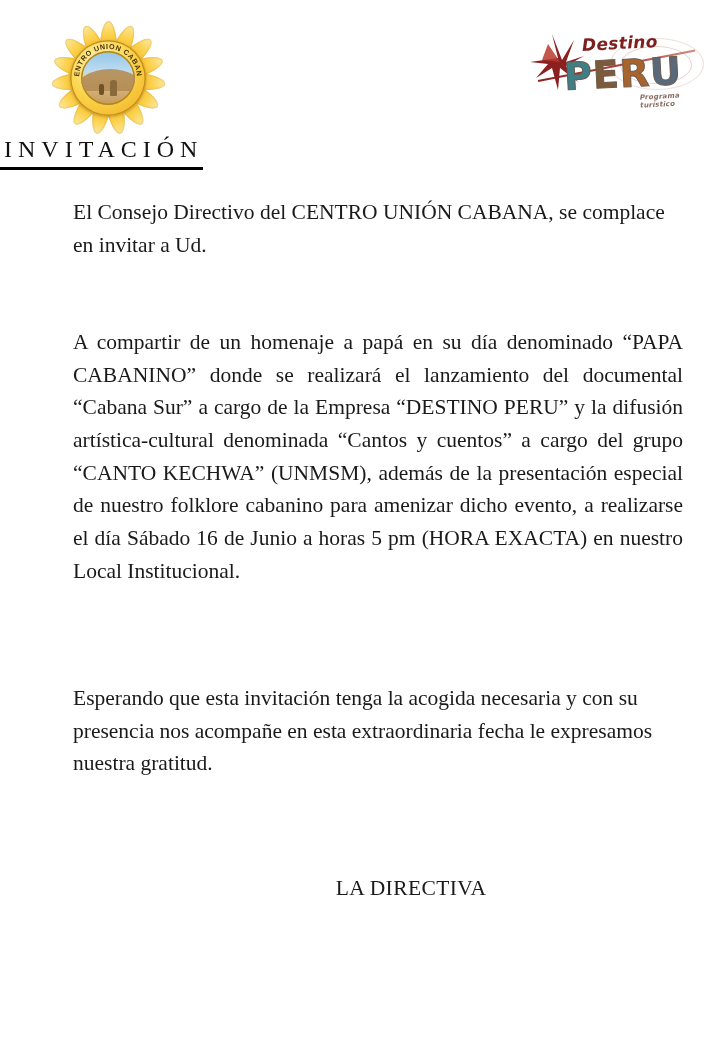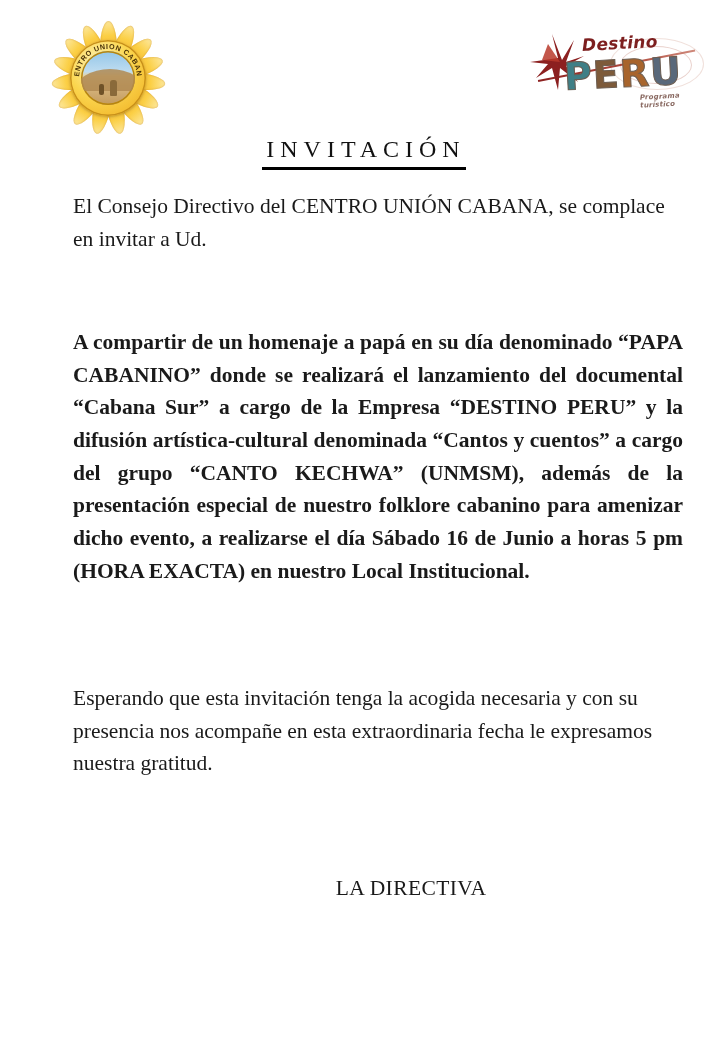--- a/index.html
+++ b/index.html
@@ -177,21 +177,21 @@
     letter-spacing: .2px;
     transform: rotate(-3deg);
   }
 
   
   .title {
     position: absolute;
     left: 0;
     top: 136px;
     width: 100%;
-    text-align: center;
+    text-align: left;
   }
   .title-text {
     display: inline-block;
     font-size: 24px;
     letter-spacing: 6px;
     color: #111;
     padding-bottom: 4px;
     border-bottom: 3px solid #000;
     padding-left: 4px;
     padding-right: 0;
@@ -199,22 +199,22 @@
 
   
   .body-block {
     position: absolute;
     left: 73px;
     width: 610px;
     font-size: 21.5px;
     line-height: 1.52;
     color: #1a1a1a;
   }
-  .p-intro { top: 190px; }
-  .p-main  { top: 326px; text-align: justify; font-weight: bold; }
+  .p-intro { top: 196px; }
+  .p-main  { top: 326px; text-align: justify; }
   .p-close { top: 682px; }
   .signature {
     position: absolute;
     left: 0;
     top: 876px;
     width: 100%;
     text-align: center;
     font-size: 21.5px;
     color: #1a1a1a;
     letter-spacing: .4px;

